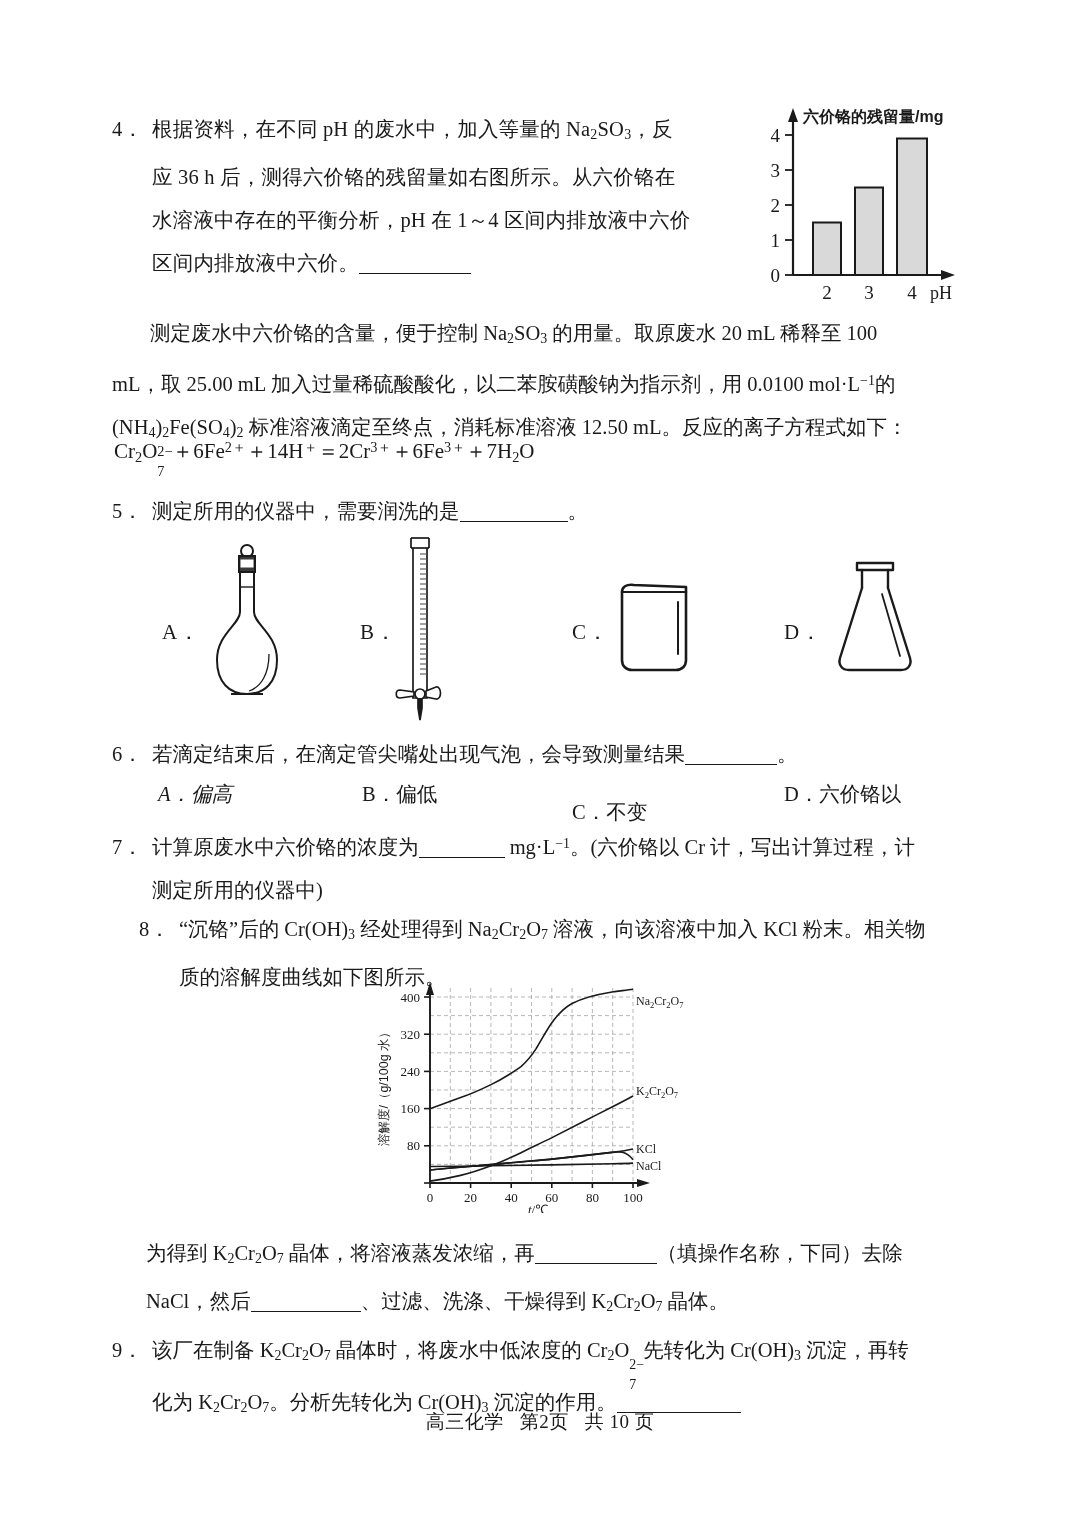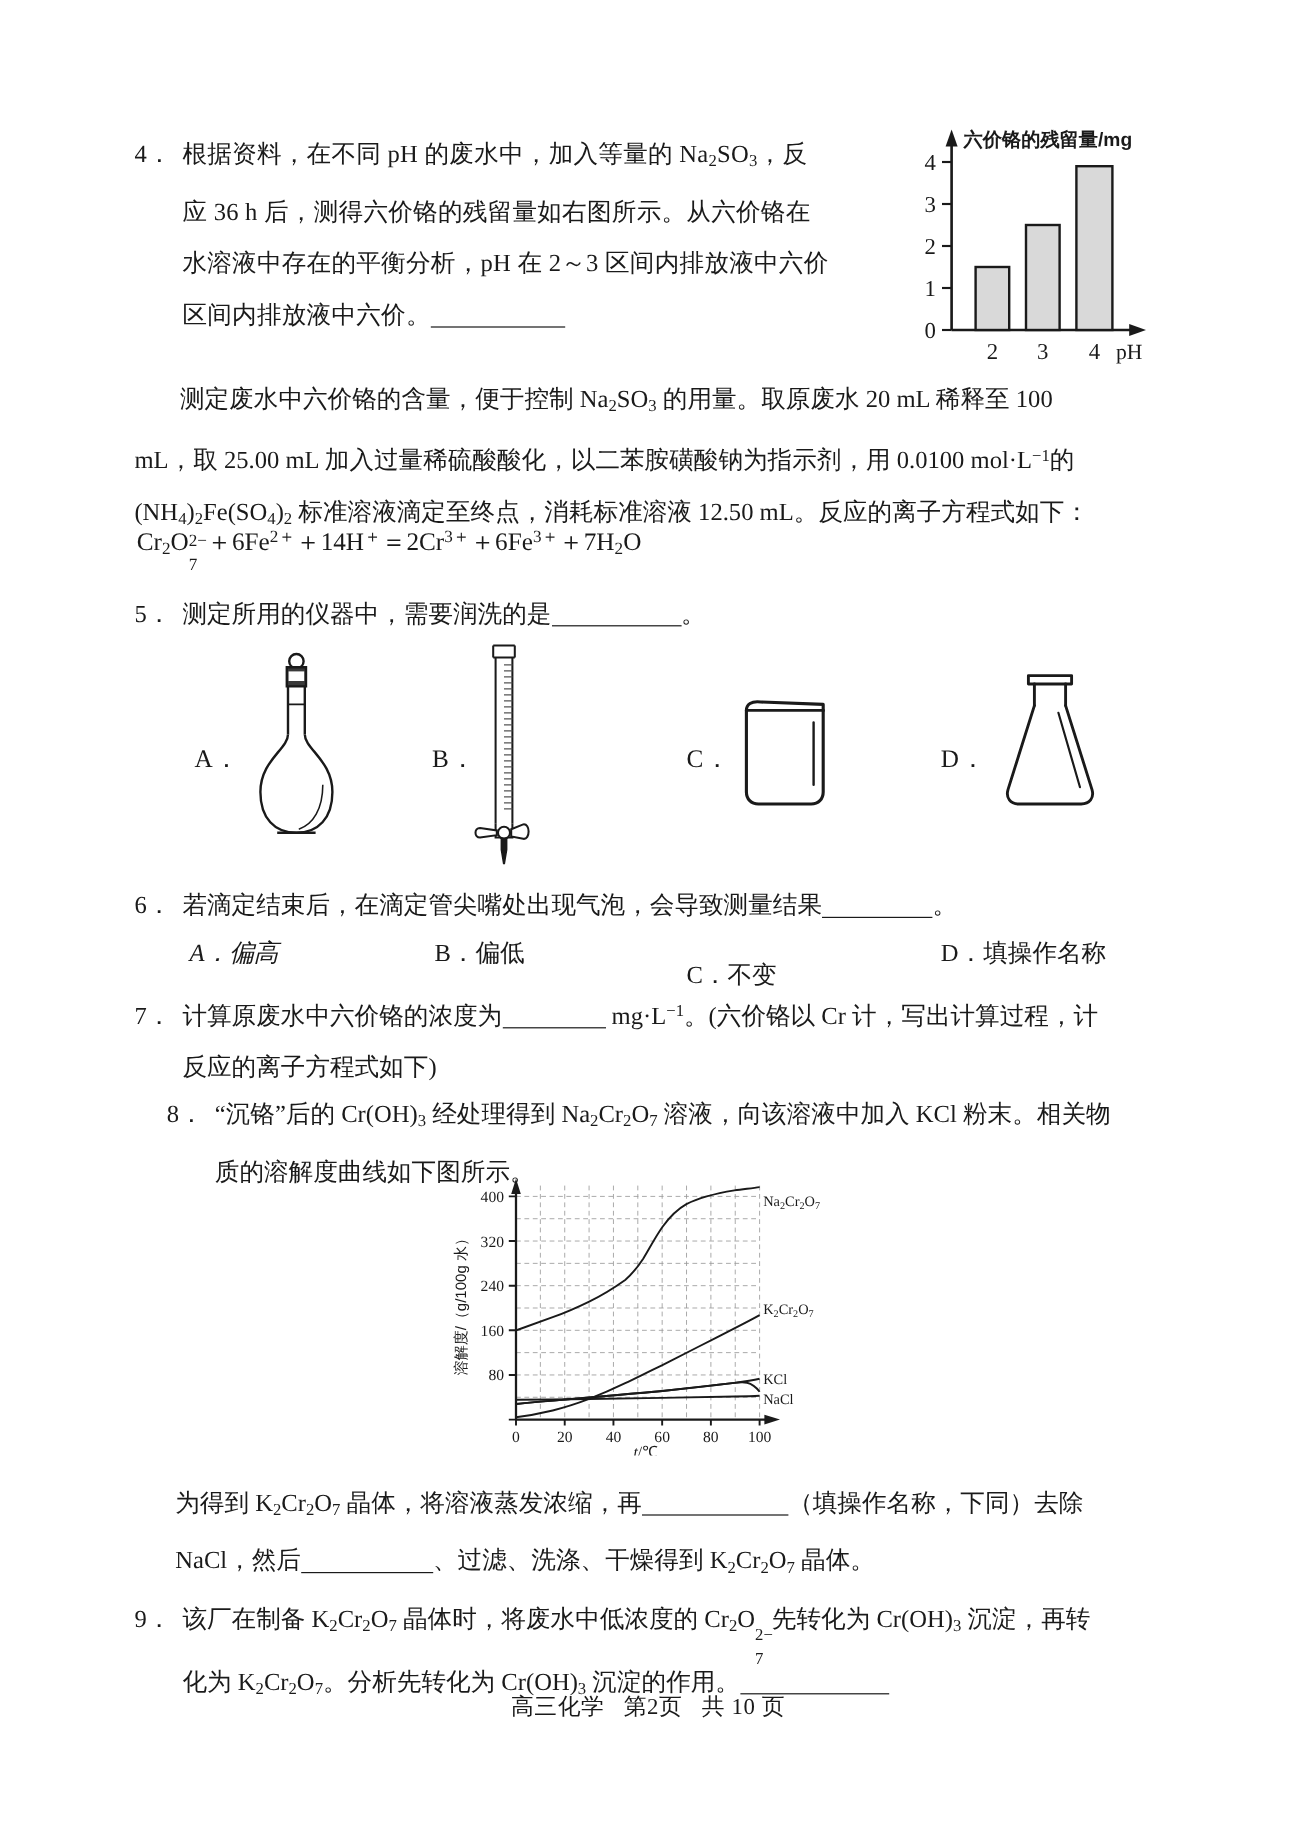--- a/index.html
+++ b/index.html
@@ -160,21 +160,21 @@
 <div class="page">
 
   <div id="q4">
     <div class="qline">
       <span class="qnum">4．</span><span>根据资料，在不同 pH 的废水中，加入等量的 Na<sub>2</sub>SO<sub>3</sub>，反</span>
     </div>
     <div class="qline">
       <span class="indent"></span><span>应 36 h 后，测得六价铬的残留量如右图所示。从六价铬在</span>
     </div>
     <div class="qline">
-      <span class="indent"></span><span>水溶液中存在的平衡分析，pH 在 2～3 区间内排放液中六价</span>
+      <span class="indent"></span><span>水溶液中存在的平衡分析，pH 在 1～4 区间内排放液中六价</span>
     </div>
     <div class="qline">
       <span class="indent"></span><span>区间内排放液中六价。</span><span class="blank" style="width:112px"></span>
     </div>
   </div>
 
   <div id="barchart">
     <svg width="230" height="205" viewBox="0 0 230 205">
 
       <line x1="48" y1="175" x2="48" y2="18" stroke="#1a1a1a" stroke-width="2.2"></line>
@@ -339,29 +339,29 @@
     </div>
   </div>
 
   <div id="q6">
     <span class="qnum">6．</span><span>若滴定结束后，在滴定管尖嘴处出现气泡，会导致测量结果</span><span class="blank" style="width:92px"></span><span>。</span>
   </div>
   <div id="q6opts">
     <span class="opt" style="left:46px;font-style:italic;"><span>A．</span><span>偏高</span></span>
     <span class="opt" style="left:250px;"><span>B．</span><span>偏低</span></span>
     <span class="opt" style="left:460px;margin-top:18px;"><span>C．</span><span>不变</span></span>
-    <span class="opt" style="left:672px;"><span>D．</span><span>填操作名称</span></span>
+    <span class="opt" style="left:672px;"><span>D．</span><span>六价铬以</span></span>
   </div>
 
   <div id="q7">
     <div>
       <span class="qnum">7．</span><span>计算原废水中六价铬的浓度为</span><span class="blank" style="width:86px"></span><span> mg·L<sup>−1</sup>。(六价铬以 Cr 计，写出计算过程，计</span>
     </div>
     <div>
-      <span class="indent"></span><span>反应的离子方程式如下)</span>
+      <span class="indent"></span><span>测定所用的仪器中)</span>
     </div>
   </div>
 
   <div id="q8">
     <div>
       <span class="qnum">8．</span><span>“沉铬”后的 Cr(OH)<sub>3</sub> 经处理得到 Na<sub>2</sub>Cr<sub>2</sub>O<sub>7</sub> 溶液，向该溶液中加入 KCl 粉末。相关物</span>
     </div>
     <div>
       <span class="indent"></span><span>质的溶解度曲线如下图所示。</span>
     </div>

